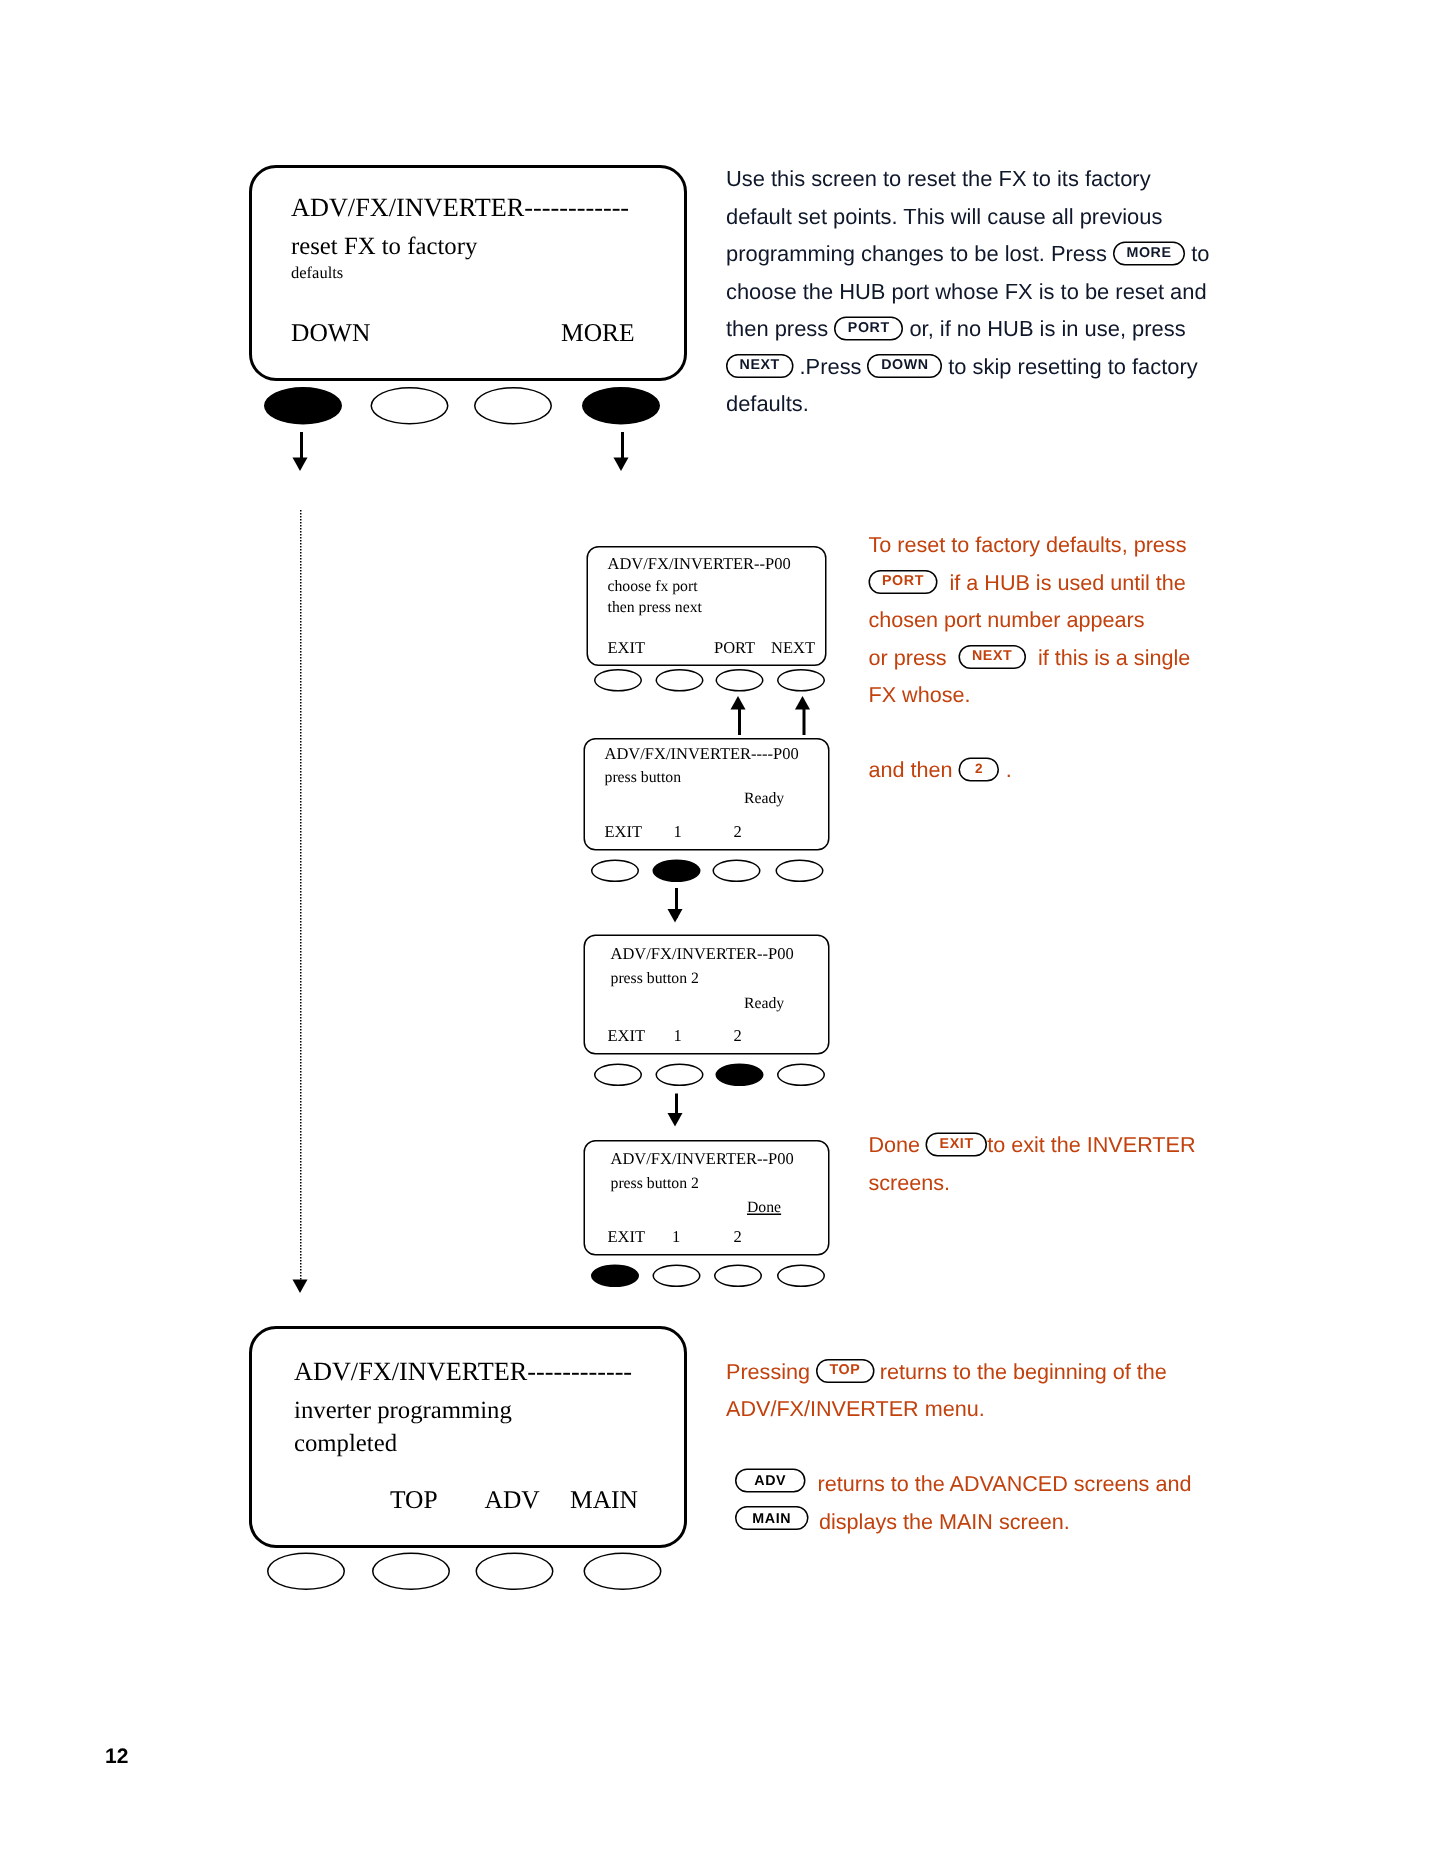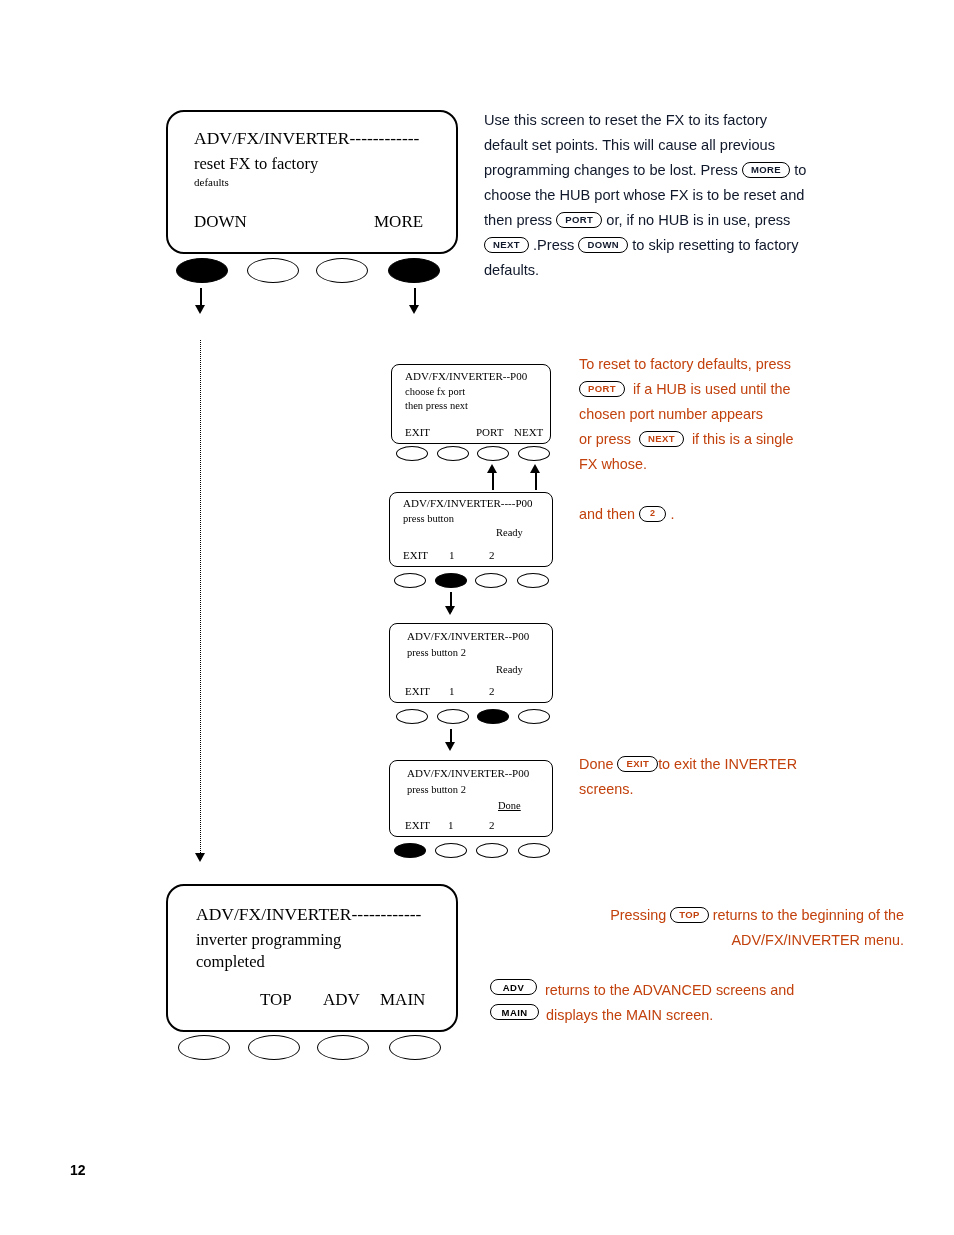--- a/index.html
+++ b/index.html
@@ -265,21 +265,21 @@
     <div class="lcd-line" style="left:28px; top:66px; font-size:16.5px;text-align:right;">completed</div>
     <div class="lcd-line" style="left:92px; top:104px; font-size:17px;">TOP</div>
     <div class="lcd-line" style="left:155px; top:104px; font-size:17px;">ADV</div>
     <div class="lcd-line" style="left:212px; top:104px; font-size:17px;">MAIN</div>
   </div>
   <div class="btn-oval" style="left:178px; top:1035px; width:52px; height:25px;"></div>
   <div class="btn-oval" style="left:248px; top:1035px; width:52px; height:25px;"></div>
   <div class="btn-oval" style="left:317px; top:1035px; width:52px; height:25px;"></div>
   <div class="btn-oval" style="left:389px; top:1035px; width:52px; height:25px;"></div>
 
-  <div class="para-sm" style="left:484px; top:903px; width:420px;text-align:right;">
+  <div class="para-sm" style="left:484px; top:903px; width:420px;">
     <div>
       <span>Pressing</span>
       <span class="pill">TOP</span>
       <span>returns to the beginning of the</span>
     </div>
     <div><span>ADV/FX/INVERTER menu.</span></div>
   </div>
 
   <div class="pill-abs" style="left:490px; top:979px; width:47px;">ADV</div>
   <div class="para-sm" style="left:545px; top:978px; width:380px;">

